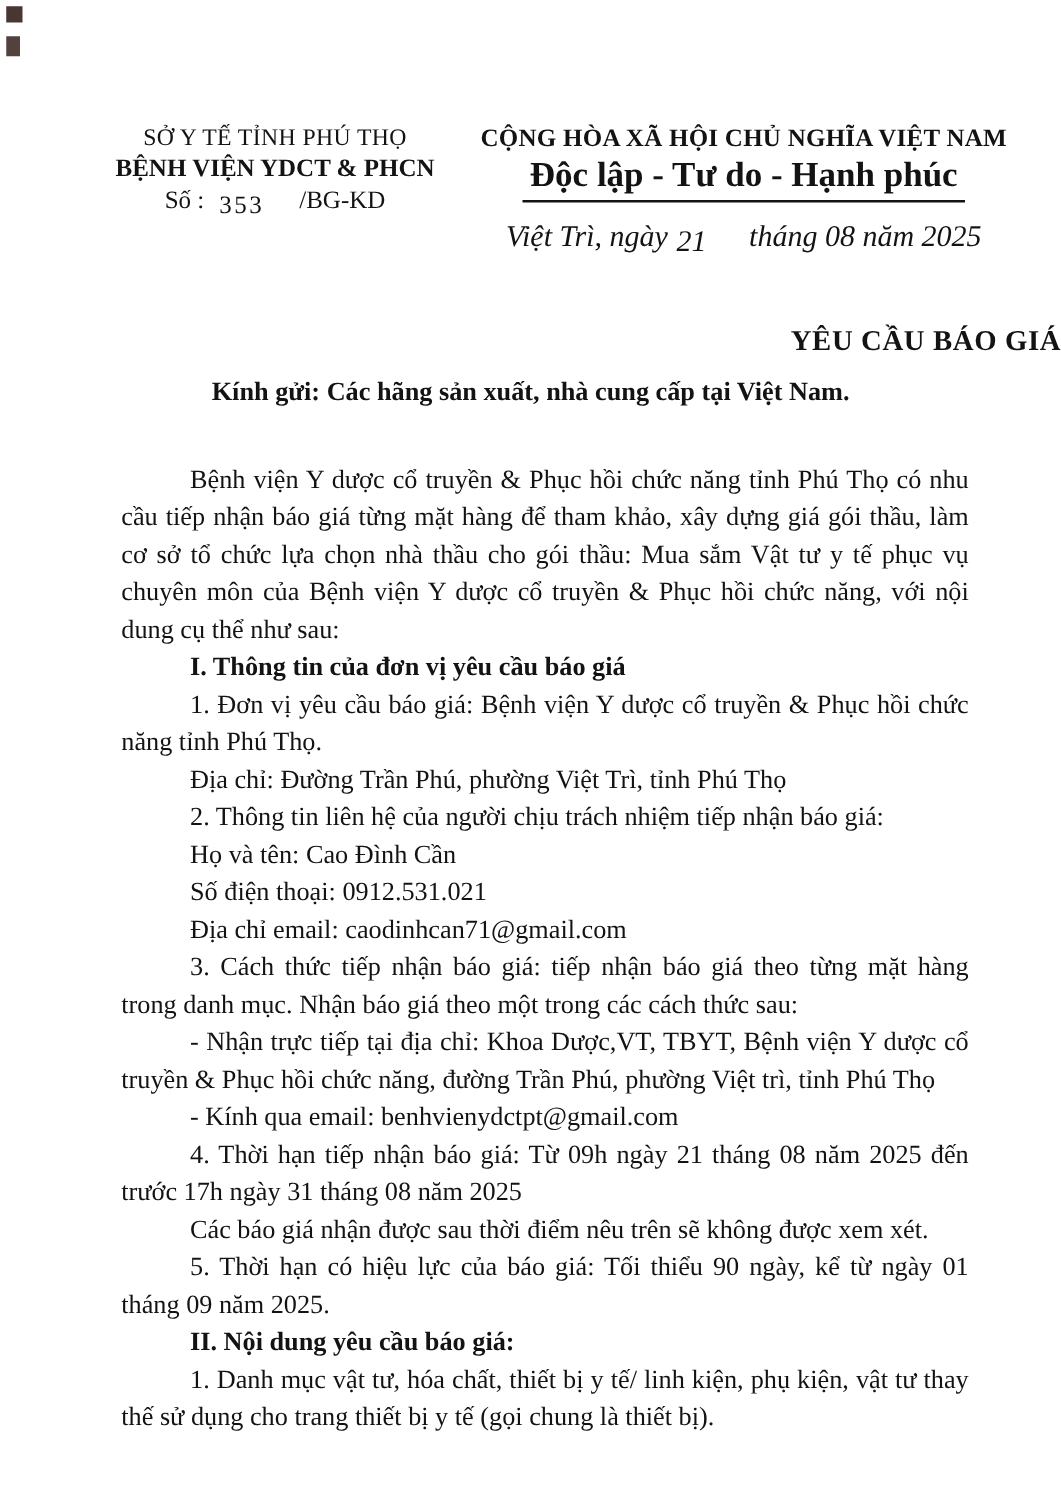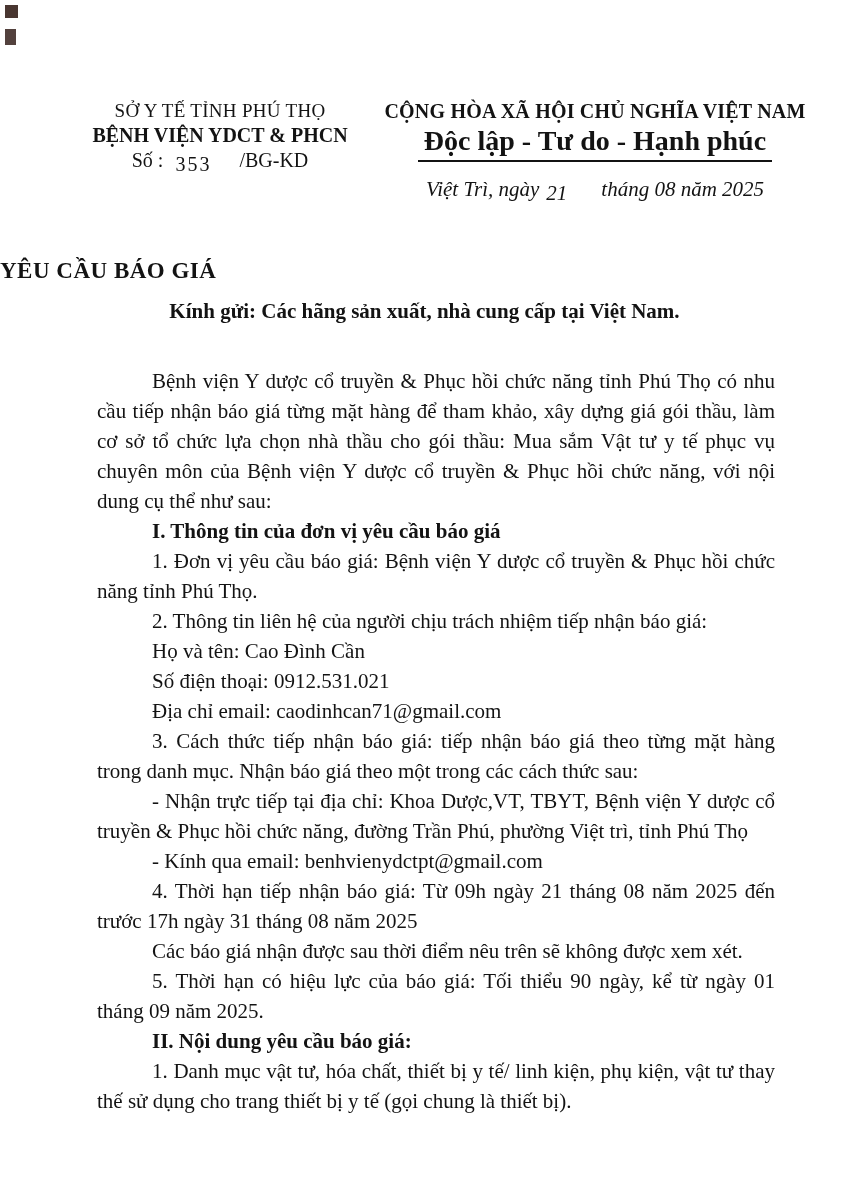--- a/index.html
+++ b/index.html
@@ -80,33 +80,33 @@
   .hr-line2 {
     display: inline-block;
     font-size: 28px;
     font-weight: bold;
     white-space: nowrap;
     border-bottom: 2px solid #131313;
     padding: 0 6px 3px 6px;
     margin-top: 2px;
   }
   .hr-date {
-    font-size: 21px;
+    font-size: 24px;
     font-style: italic;
     margin-top: 15px;
     white-space: nowrap;
   }
   .hr-day {
     display: inline-block;
     transform: translateY(4px);
     margin: 0 34px 0 7px;
   }
 
   .title {
-    text-align: left;
+    text-align: right;
     font-size: 23px;
     font-weight: bold;
     margin-top: 56px;
     letter-spacing: .5px;
   }
   .salutation {
     text-align: center;
     font-size: 21px;
     font-weight: bold;
     margin-top: 15px;
@@ -158,20 +158,21 @@
   </div>
 
   <div class="title">YÊU CẦU BÁO GIÁ</div>
 
   <div class="salutation">Kính gửi: Các hãng sản xuất, nhà cung cấp tại Việt Nam.</div>
 
   <div class="body-text">
     <p>Bệnh viện Y dược cổ truyền &amp; Phục hồi chức năng tỉnh Phú Thọ có nhu cầu tiếp nhận báo giá từng mặt hàng để tham khảo, xây dựng giá gói thầu, làm cơ sở tổ chức lựa chọn nhà thầu cho gói thầu: Mua sắm Vật tư y tế phục vụ chuyên môn của Bệnh viện Y dược cổ truyền &amp; Phục hồi chức năng, với nội dung cụ thể như sau:</p>
     <p class="bold">I. Thông tin của đơn vị yêu cầu báo giá</p>
     <p>1. Đơn vị yêu cầu báo giá: Bệnh viện Y dược cổ truyền &amp; Phục hồi chức năng tỉnh Phú Thọ.</p>
+    <p>Địa chỉ: Đường Trần Phú, phường Việt Trì, tỉnh Phú Thọ</p>
     <p>2. Thông tin liên hệ của người chịu trách nhiệm tiếp nhận báo giá:</p>
     <p>Họ và tên: Cao Đình Cần</p>
     <p>Số điện thoại: 0912.531.021</p>
     <p>Địa chỉ email: caodinhcan71@gmail.com</p>
     <p>3. Cách thức tiếp nhận báo giá: tiếp nhận báo giá theo từng mặt hàng trong danh mục. Nhận báo giá theo một trong các cách thức sau:</p>
     <p>- Nhận trực tiếp tại địa chỉ: Khoa Dược,VT, TBYT, Bệnh viện Y dược cổ truyền &amp; Phục hồi chức năng, đường Trần Phú, phường Việt trì, tỉnh Phú Thọ</p>
     <p>- Kính qua email: benhvienydctpt@gmail.com</p>
     <p>4. Thời hạn tiếp nhận báo giá: Từ 09h ngày 21 tháng 08 năm 2025 đến trước 17h ngày 31 tháng 08 năm 2025</p>
     <p>Các báo giá nhận được sau thời điểm nêu trên sẽ không được xem xét.</p>
     <p>5. Thời hạn có hiệu lực của báo giá: Tối thiểu 90 ngày, kể từ ngày 01 tháng 09 năm 2025.</p>

